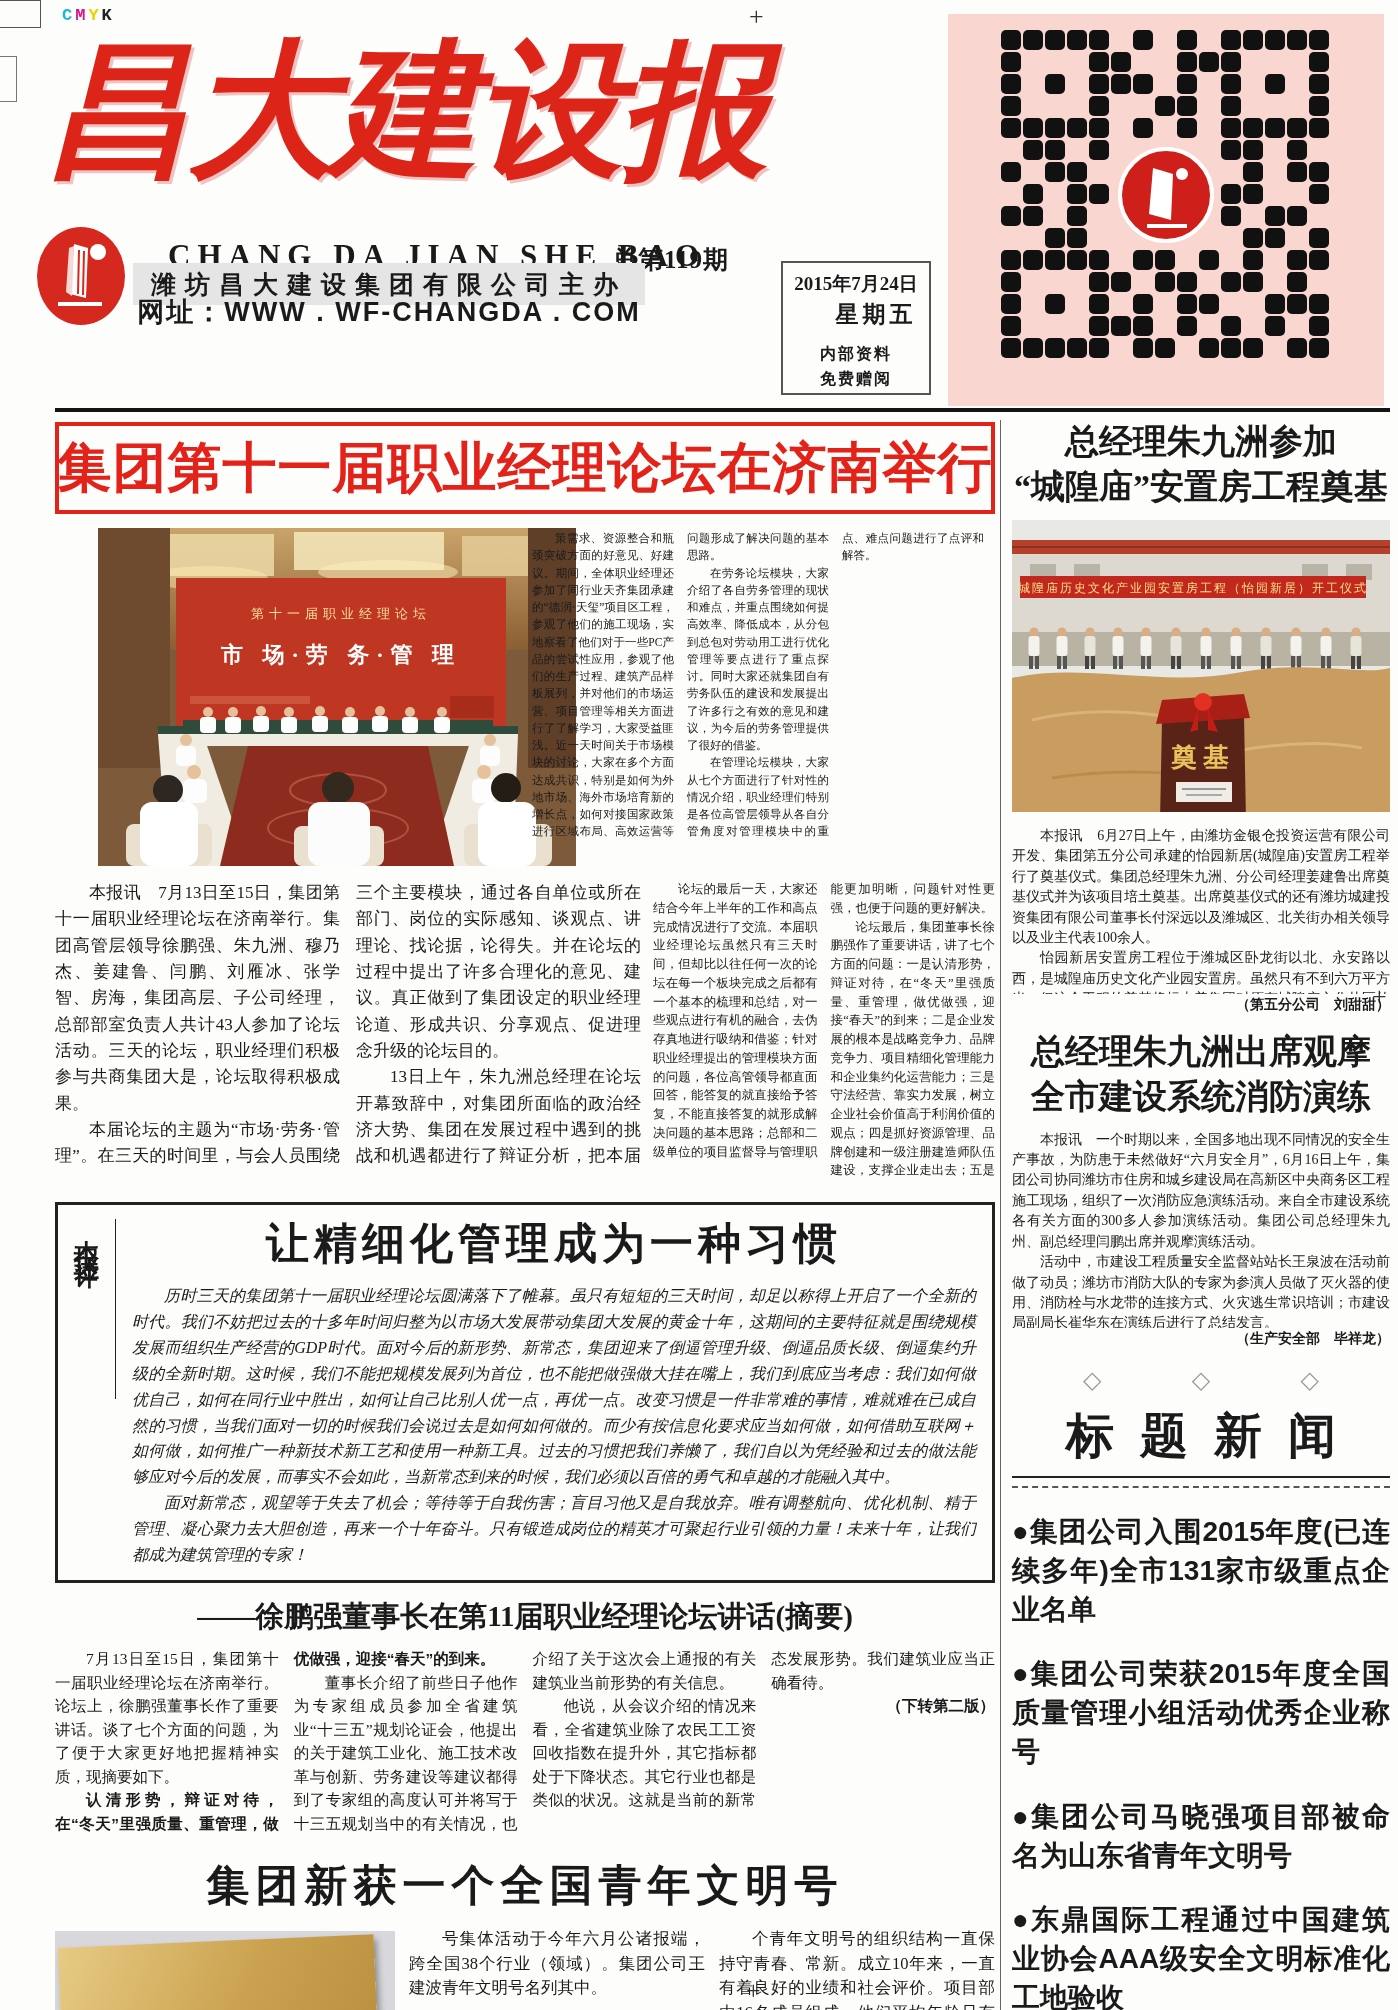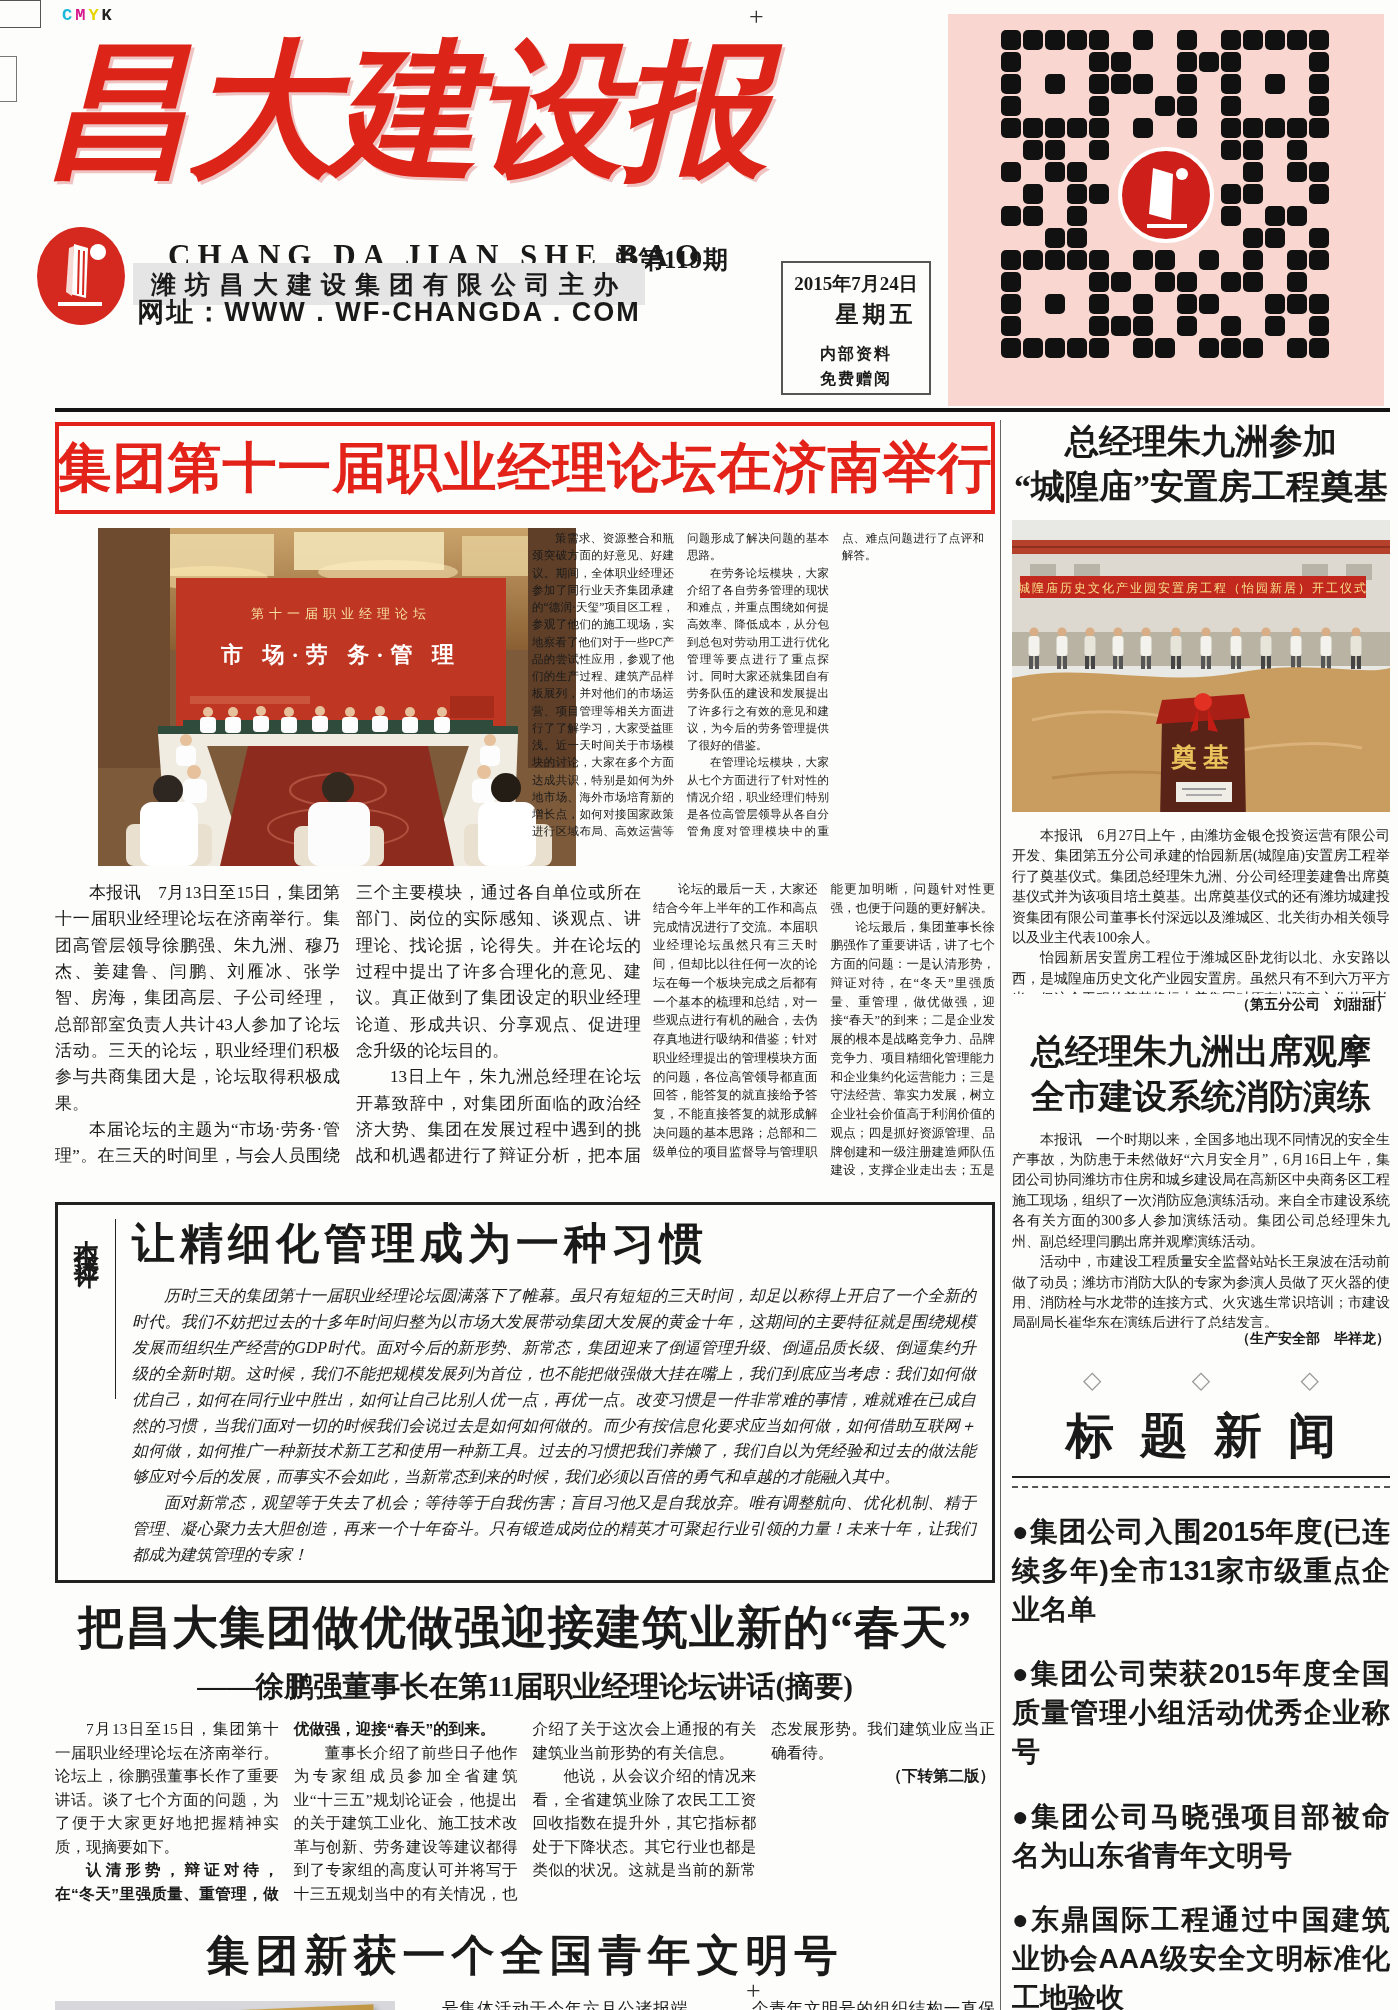--- a/index.html
+++ b/index.html
@@ -51,21 +51,21 @@
          column-fill:auto;font-size:17px;line-height:1.55;text-align:justify;overflow:hidden;}
   .dcols{position:absolute;left:598px;top:352px;width:342px;height:308px;columns:2;column-gap:13px;
          column-fill:auto;font-size:12.5px;line-height:1.5;text-align:justify;overflow:hidden;}
   .art1 p, .edbody p, .spcols p, .ycol p, .railbody p{margin:0;text-indent:2em;}
   
   .editorial{margin-top:12px;border:3px solid #222;display:flex;padding:10px 16px 12px 12px;
              box-sizing:border-box;min-height:208px;gap:16px;}
   .edlabel{writing-mode:vertical-rl;text-orientation:upright;font-size:25px;font-weight:bold;
            letter-spacing:8px;border-right:1px solid #222;padding-right:12px;height:180px;margin-top:4px;}
   .edbody{flex:1;}
-  .edtitle{font-size:43px;font-weight:900;letter-spacing:5px;margin:0 0 10px 0;}
+  .edtitle{text-align:center;font-size:43px;font-weight:900;letter-spacing:5px;margin:0 0 10px 0;}
   .edbody p{font-style:italic;font-size:16px;line-height:1.62;text-align:justify;}
   
   .speech{margin-top:14px;}
   .sptitle{text-align:center;font-size:46px;font-weight:900;letter-spacing:1px;margin:0;white-space:nowrap;}
   .spsub{text-align:center;font-size:29px;font-weight:bold;margin:8px 0 10px 0;}
   .spcols{columns:4;column-gap:15px;column-fill:auto;height:196px;font-size:15.5px;line-height:1.52;
           text-align:justify;overflow:hidden;}
   .spcols p.lead{font-weight:bold;font-family:"Liberation Sans","DejaVu Sans",sans-serif;}
   .spcols p.cont{text-indent:0;text-align:right;font-weight:bold;}
   
@@ -397,21 +397,20 @@
       <div class="edbody">
         <h2 class="edtitle">让精细化管理成为一种习惯</h2>
         <div>
             <p>历时三天的集团第十一届职业经理论坛圆满落下了帷幕。虽只有短短的三天时间，却足以称得上开启了一个全新的时代。我们不妨把过去的十多年时间归整为以市场大发展带动集团大发展的黄金十年，这期间的主要特征就是围绕规模发展而组织生产经营的GDP时代。面对今后的新形势、新常态，集团迎来了倒逼管理升级、倒逼品质长级、倒逼集约升级的全新时期。这时候，我们不能把规模发展列为首位，也不能把做强做大挂在嘴上，我们到底应当考虑：我们如何做优自己，如何在同行业中胜出，如何让自己比别人优一点，再优一点。改变习惯是一件非常难的事情，难就难在已成自然的习惯，当我们面对一切的时候我们会说过去是如何如何做的。而少有按信息化要求应当如何做，如何借助互联网＋如何做，如何推广一种新技术新工艺和使用一种新工具。过去的习惯把我们养懒了，我们自以为凭经验和过去的做法能够应对今后的发展，而事实不会如此，当新常态到来的时候，我们必须以百倍的勇气和卓越的才能融入其中。</p>
             <p>面对新常态，观望等于失去了机会；等待等于自我伤害；盲目习他又是自我放弃。唯有调整航向、优化机制、精于管理、凝心聚力去大胆创造，再来一个十年奋斗。只有锻造成岗位的精英才可聚起行业引领的力量！未来十年，让我们都成为建筑管理的专家！</p>
           </div>
       </div>
     </div>
 
     <div class="speech">
-      <h1 class="sptitle">把昌大集团做优做强迎接建筑业新的“春天”</h1>
       <div class="spsub">——徐鹏强董事长在第11届职业经理论坛讲话(摘要)</div>
       <div class="spcols">
         <p>7月13日至15日，集团第十一届职业经理论坛在济南举行。论坛上，徐鹏强董事长作了重要讲话。谈了七个方面的问题，为了便于大家更好地把握精神实质，现摘要如下。</p>
         <p class="lead">认清形势，辩证对待，在“冬天”里强质量、重管理，做优做强，迎接“春天”的到来。</p>
         <span><p>董事长介绍了前些日子他作为专家组成员参加全省建筑业“十三五”规划论证会，他提出的关于建筑工业化、施工技术改革与创新、劳务建设等建议都得到了专家组的高度认可并将写于十三五规划当中的有关情况，也介绍了关于这次会上通报的有关建筑业当前形势的有关信息。</p><p>他说，从会议介绍的情况来看，全省建筑业除了农民工工资回收指数在提升外，其它指标都处于下降状态。其它行业也都是类似的状况。这就是当前的新常态发展形势。我们建筑业应当正确看待。</p></span>
         <p class="cont">（下转第二版）</p>
       </div>
     </div>
 
     <div class="youth">

